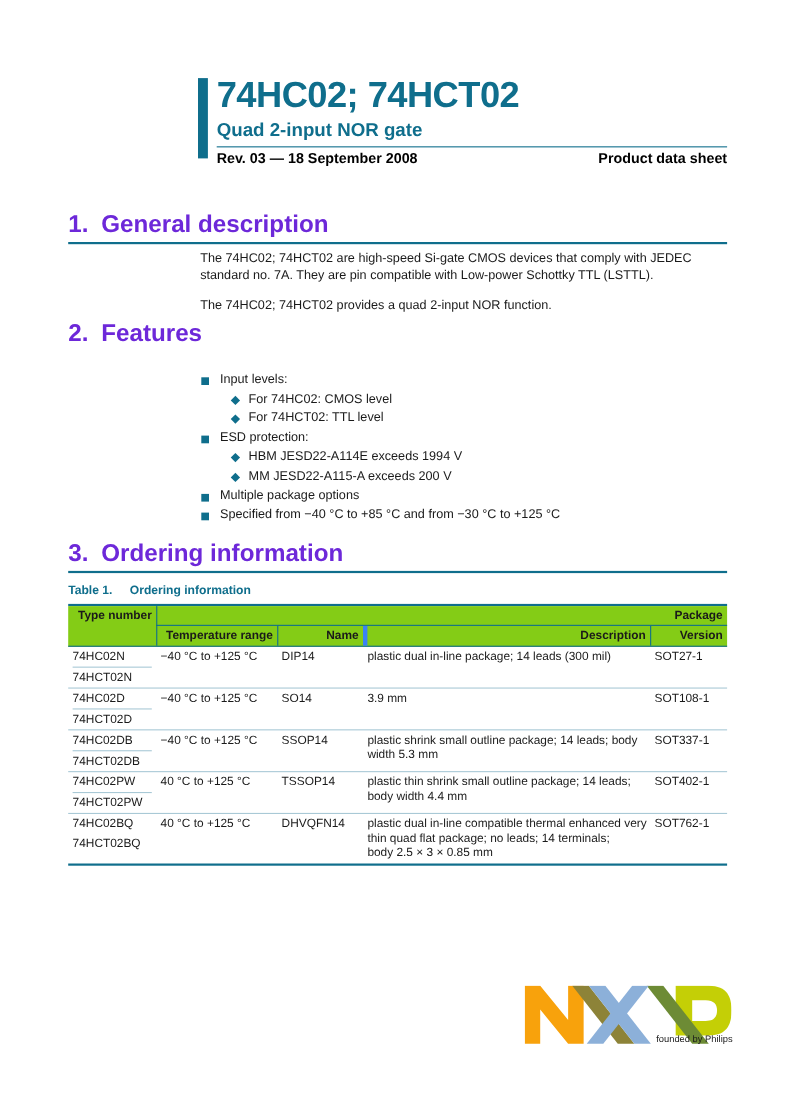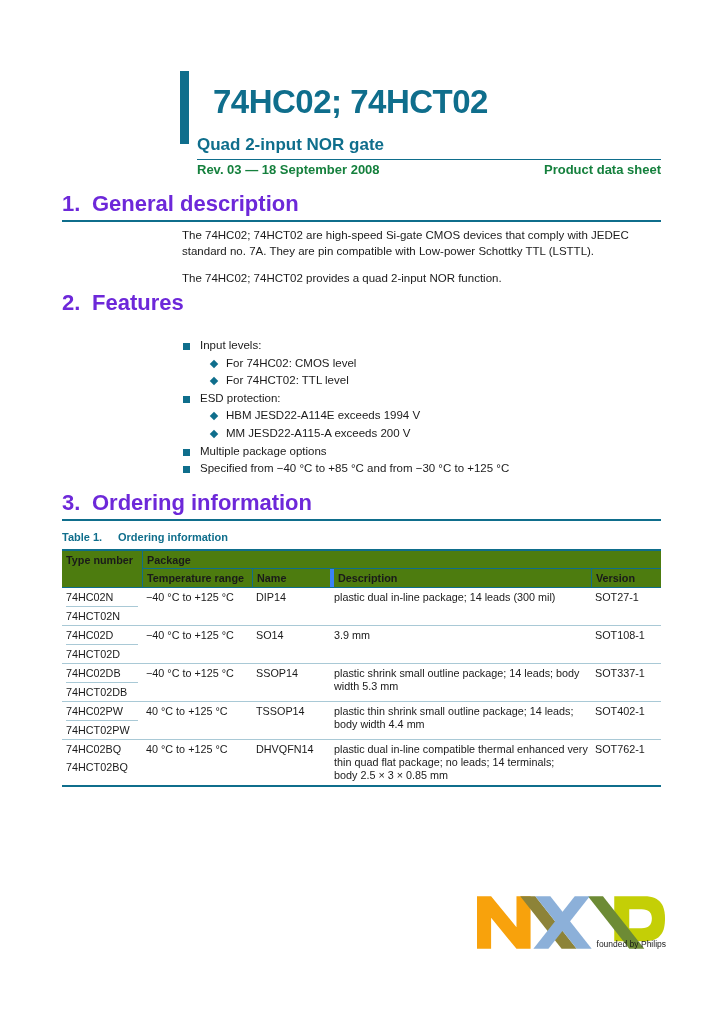--- a/index.html
+++ b/index.html
@@ -3,24 +3,24 @@
 <meta charset="utf-8">
 <style>
   html,body{margin:0;padding:0;background:#ffffff;}
   .page{position:relative;width:720px;height:1012px;background:#ffffff;overflow:hidden;
         font-family:"Liberation Sans","DejaVu Sans",sans-serif;color:#1a1a1a;}
 
   
   .doc-header{position:absolute;left:180px;top:68px;width:481px;}
   .accent-bar{position:absolute;left:0;top:3px;width:9px;height:73px;background:#0f6e8c;}
   .header-text{margin-left:17px;}
-  .chip-title{margin:16px;font-size:33px;line-height:35px;font-weight:bold;color:#0f6e8c;letter-spacing:-0.5px;}
+  .chip-title{margin:0;font-size:33px;line-height:35px;font-weight:bold;color:#0f6e8c;letter-spacing:-0.5px;}
   .chip-subtitle{margin-top:6px;font-size:17px;font-weight:bold;color:#0f6e8c;}
   .header-rule{border-top:1px solid #0f6e8c;margin-top:4px;}
-  .rev-row{display:flex;justify-content:space-between;margin-top:2px;font-size:13px;font-weight:bold;color:#15803d;}
+  .rev-row{display:flex;justify-content:space-between;margin-top:2px;font-size:13px;font-weight:bold;color:#000000;}
 
   
   .section-heading{position:absolute;left:62px;width:599px;color:#6d28d9;font-weight:bold;font-size:22px;line-height:22px;}
   .section-heading .num{display:inline-block;width:30px;}
   .with-rule{border-bottom:2px solid #0f6e8c;padding-bottom:5px;}
   .sh1{top:193px;}
   .sh2{top:292px;}
   .sh3{top:492px;}
 
   
@@ -34,21 +34,21 @@
   .feat.l2{padding-left:44px;}
   .bullet-square{position:absolute;left:1px;top:6px;width:7px;height:7px;background:#0f6e8c;}
   .bullet-diamond{position:absolute;left:29px;top:6px;width:6px;height:6px;background:#0f6e8c;transform:rotate(45deg);}
 
   
   .table-caption{position:absolute;left:62px;top:531px;font-size:11px;font-weight:bold;color:#0f6e8c;}
   .table-caption .lbl{display:inline-block;width:56px;}
   .otable{position:absolute;left:62px;top:549px;width:599px;border-top:2px solid #0f6e8c;
           border-bottom:2px solid #0f6e8c;font-size:10.8px;}
   .thead{display:grid;grid-template-columns:80px 110px 78px 261px 70px;grid-template-rows:18px 18px;
-         background:#4d7c0f;border-bottom:1px solid #0f6e8c;font-weight:bold;}
+         background:#84cc16;border-bottom:1px solid #0f6e8c;font-weight:bold;text-align:right;}
   .th{padding:2px 4px 0 4px;line-height:14px;white-space:nowrap;}
   .thA{grid-column:1;grid-row:1/3;}
   .thB{grid-column:2/6;grid-row:1;border-left:1px solid #0f6e8c;border-bottom:1px solid #0f6e8c;}
   .thC{grid-column:2;grid-row:2;border-left:1px solid #0f6e8c;}
   .thD{grid-column:3;grid-row:2;border-left:1px solid #0f6e8c;}
   .thE{grid-column:4;grid-row:2;border-left:4px solid #3b82f6;}
   .thF{grid-column:5;grid-row:2;border-left:1px solid #0f6e8c;}
   .trow{display:grid;grid-template-columns:80px 110px 78px 261px 70px;}
   .trow + .trow{border-top:1px solid #a9c9d6;}
   .td{padding:3px 4px 3px 4px;line-height:13px;}

